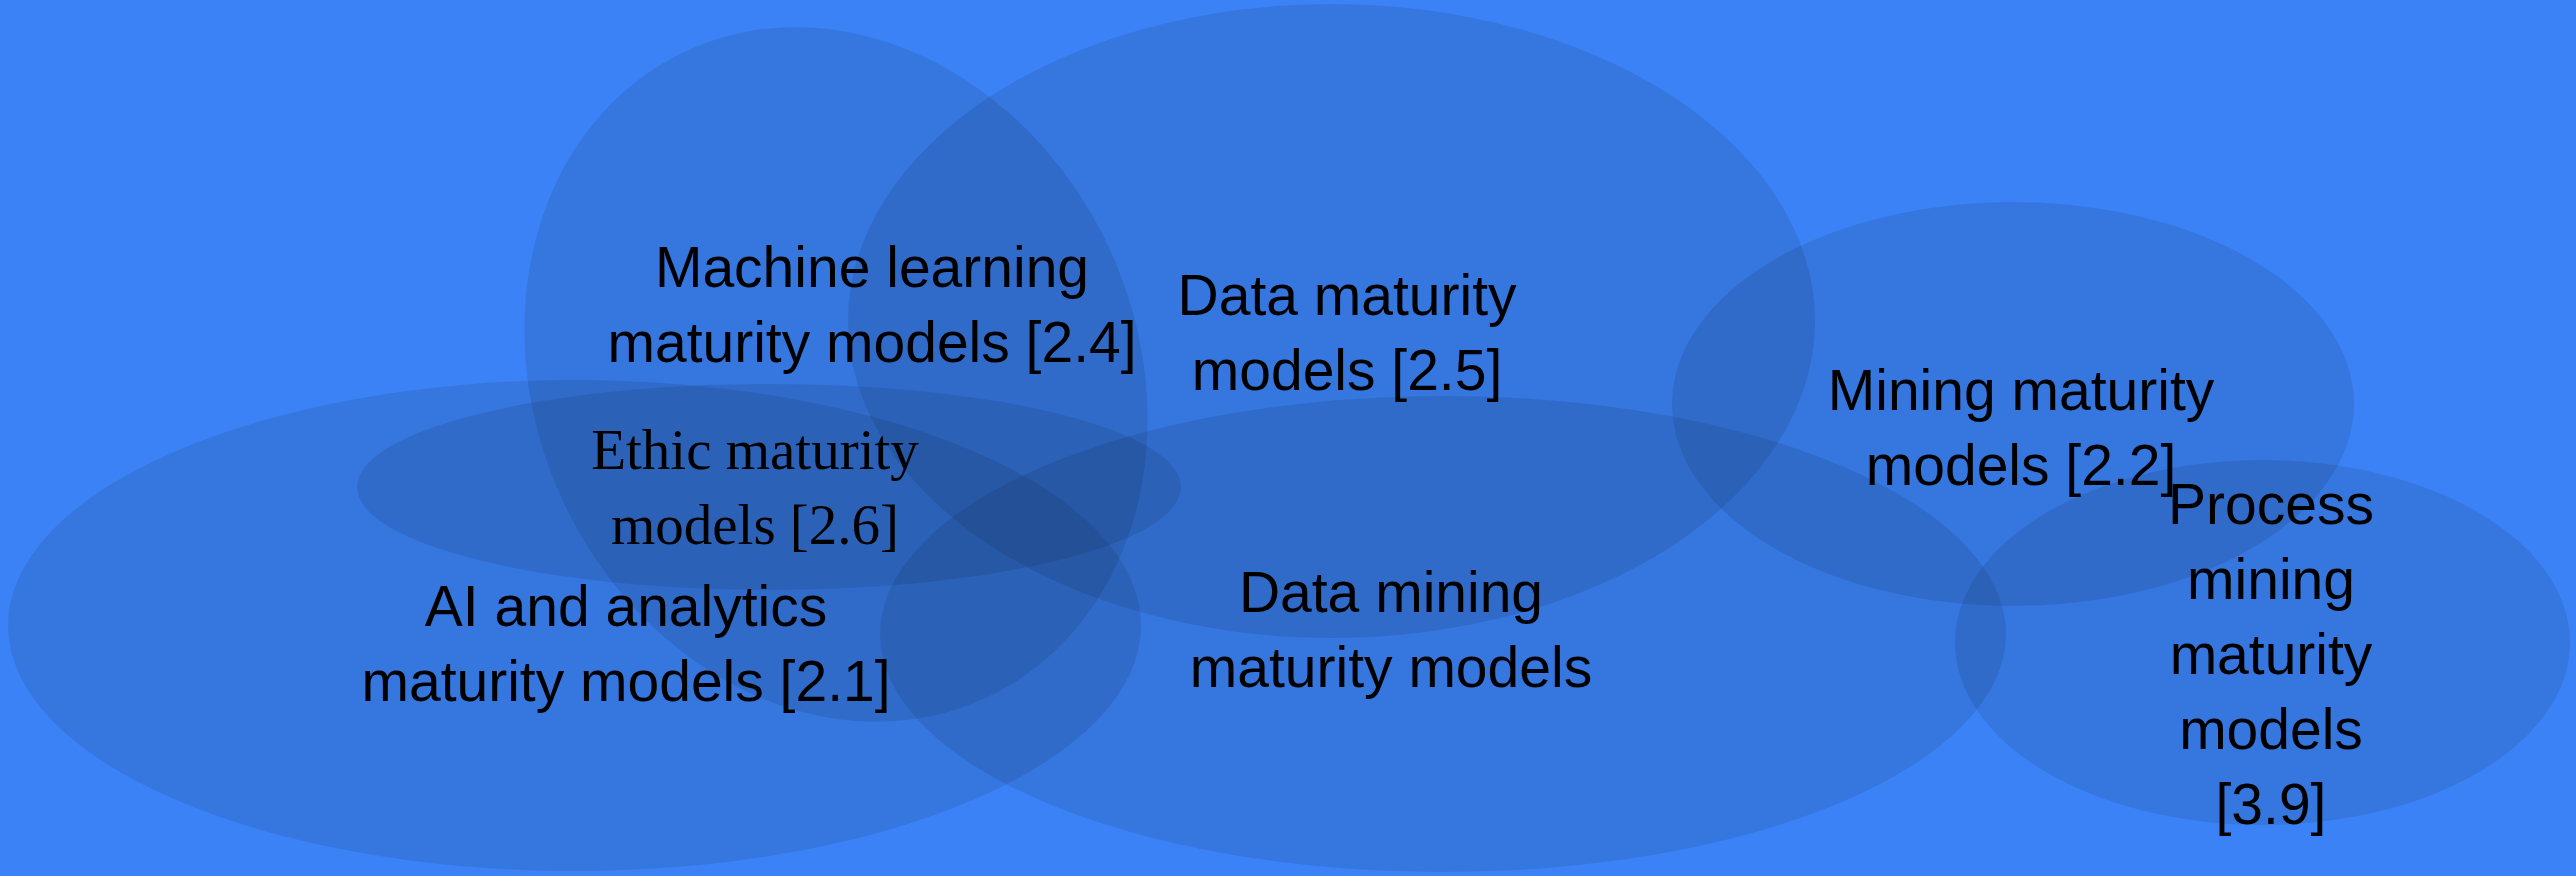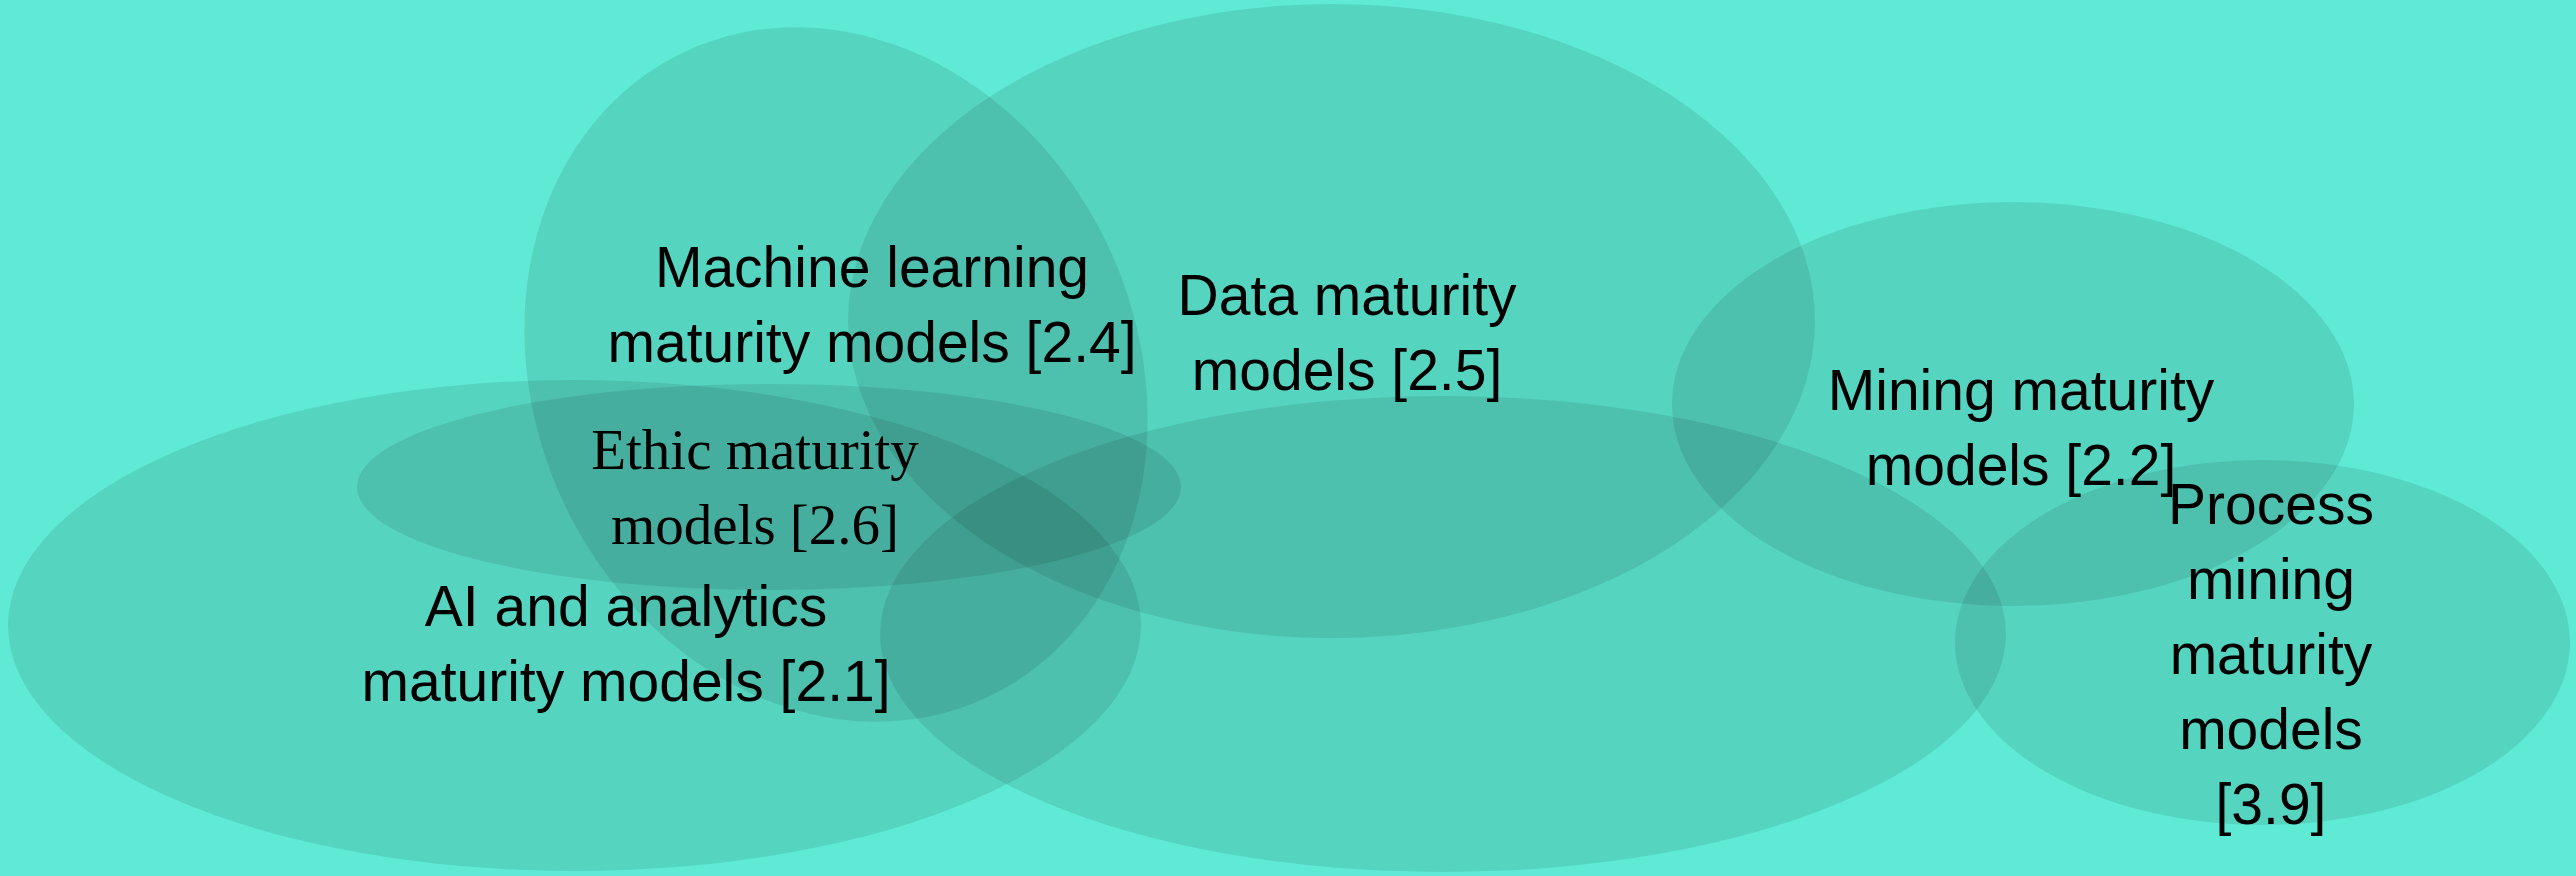--- a/index.html
+++ b/index.html
@@ -4,21 +4,21 @@
 <style>
   html, body {
     margin: 0;
     padding: 0;
     background: #ffffff;
   }
   .stage {
     position: relative;
     width: 2576px;
     height: 877px;
-    background: #5eead4;
+    background: #3b82f6;
     overflow: hidden;
     font-family: "Liberation Sans", sans-serif;
   }
   
   .el {
     position: absolute;
     border-radius: 50%;
     background: rgba(0, 0, 0, 0.09);
   }
   .el-ai            { left: 8px;   top: 380px; width: 1133px; height: 491px; }
@@ -65,18 +65,20 @@
   <div class="lbl lbl-ml">Machine learning
 maturity models [2.4]</div>
   <div class="lbl lbl-data-maturity">Data maturity
 models [2.5]</div>
   <div class="lbl lbl-mining">Mining maturity
 models [2.2]</div>
   <div class="lbl lbl-ethic">Ethic maturity
 models [2.6]</div>
   <div class="lbl lbl-ai">AI and analytics
 maturity models [2.1]</div>
+  <div class="lbl lbl-data-mining">Data mining
+maturity models</div>
   <div class="lbl lbl-process">Process mining
 maturity
 models [3.9]</div>
 
 </div>
 
 
 </body></html>

